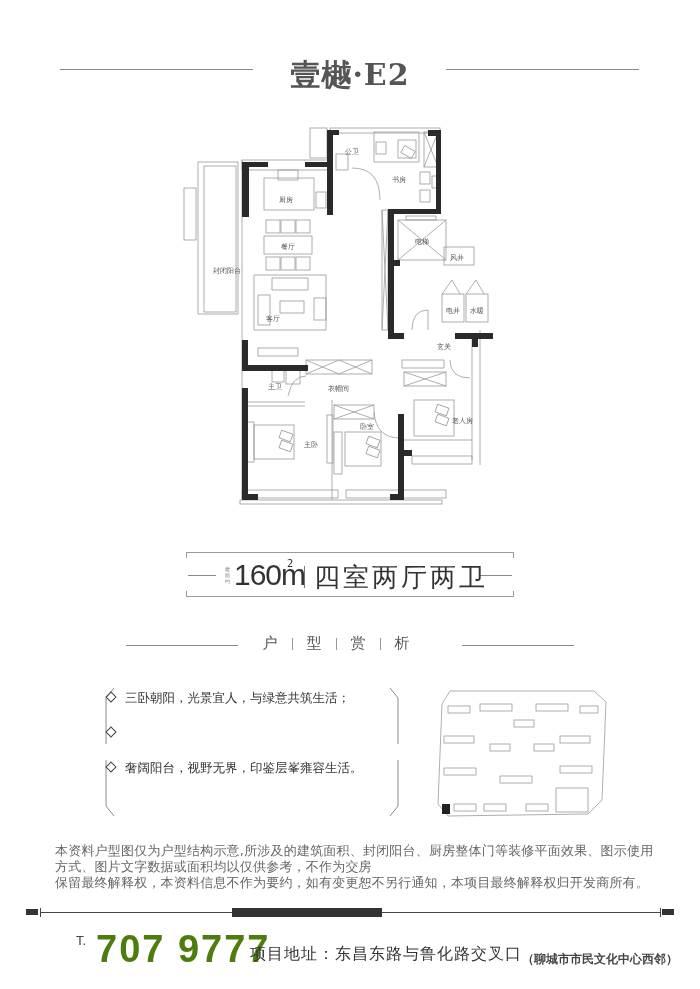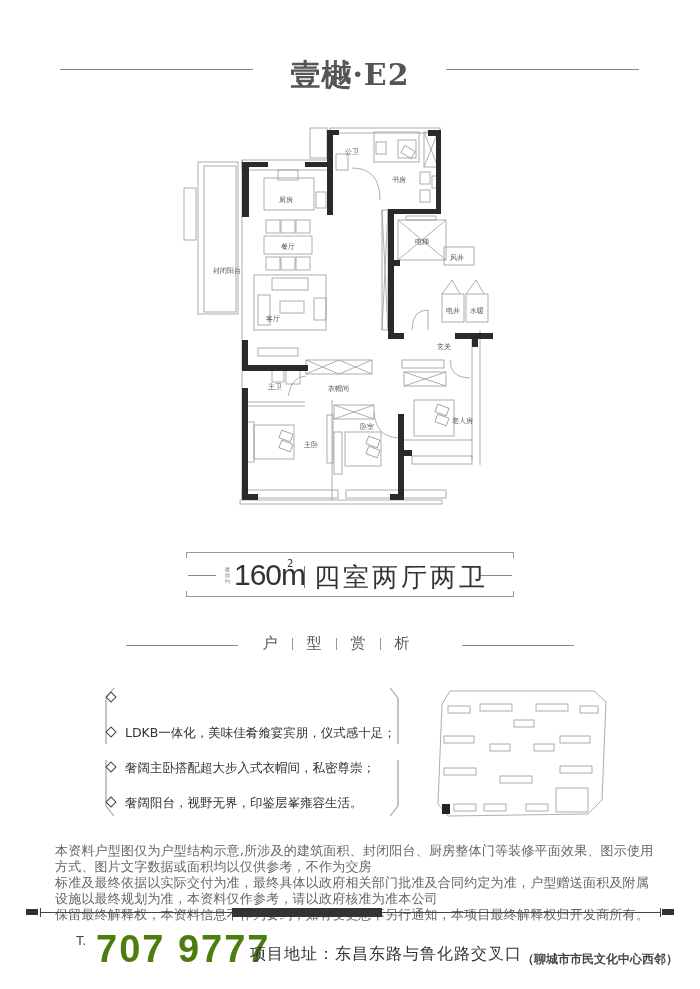--- a/index.html
+++ b/index.html
@@ -199,23 +199,22 @@
 
 <svg class="abs" style="left:100px; top:684px;" width="310" height="136">
   <g fill="none" stroke="#8a8a8a" stroke-width="1">
     <path d="M14 4 L6 14 L6 60"></path>
     <path d="M6 76 L6 122 L14 132"></path>
     <path d="M290 4 L298 14 L298 60"></path>
     <path d="M298 76 L298 122 L290 132"></path>
   </g>
 </svg>
 <div class="features">
+  <div class="feature"><span class="diamond"></span><span>三卧朝阳，光景宜人，与绿意共筑生活；</span></div>
   <div class="feature"><span class="diamond"></span></div>
-  <div class="feature"><span class="diamond"></span><span>LDKB一体化，美味佳肴飨宴宾朋，仪式感十足；</span></div>
-  <div class="feature"><span class="diamond"></span><span>奢阔主卧搭配超大步入式衣帽间，私密尊崇；</span></div>
   <div class="feature"><span class="diamond"></span><span>奢阔阳台，视野无界，印鉴层峯雍容生活。</span></div>
 </div>
 
 <svg class="abs" style="left:436px; top:688px;" width="172" height="130">
   <g fill="none" stroke="#999" stroke-width="0.8">
     <path d="M14 3 L158 3 L170 14 L166 112 L152 126 L12 128 L2 116 L6 16 Z"></path>
     <rect x="12" y="18" width="22" height="7"></rect>
     <rect x="44" y="16" width="32" height="7"></rect>
     <rect x="100" y="16" width="32" height="7"></rect>
     <rect x="144" y="18" width="18" height="7"></rect>
@@ -231,21 +230,20 @@
     <rect x="48" y="116" width="22" height="7"></rect>
     <rect x="90" y="116" width="22" height="7"></rect>
     <rect x="120" y="100" width="32" height="24"></rect>
   </g>
   <rect x="6" y="116" width="8" height="10" fill="#222"></rect>
   <text x="20" y="138" font-size="6" fill="#333" font-family="DejaVu Sans, sans-serif">13#</text>
 </svg>
 
 <div class="disclaimer">
   <div>本资料户型图仅为户型结构示意,所涉及的建筑面积、封闭阳台、厨房整体门等装修平面效果、图示使用方式、图片文字数据或面积均以仅供参考，不作为交房</div>
-  <div>标准及最终依据以实际交付为准，最终具体以政府相关部门批准及合同约定为准，户型赠送面积及附属设施以最终规划为准，本资料仅作参考，请以政府核准为准本公司</div>
   <div>保留最终解释权，本资料信息不作为要约，如有变更恕不另行通知，本项目最终解释权归开发商所有。</div>
 </div>
 
 <div class="abs" style="left:40px; top:912px; width:620px; height:1px; background:#444;"></div>
 <div class="abs" style="left:26px; top:909px; width:12px; height:6px; background:#333;"></div>
 <div class="abs" style="left:662px; top:909px; width:12px; height:6px; background:#333;"></div>
 <div class="abs" style="left:40px; top:908px; width:1px; height:9px; background:#444;"></div>
 <div class="abs" style="left:660px; top:908px; width:1px; height:9px; background:#444;"></div>
 <div class="abs" style="left:232px; top:908px; width:150px; height:9px; background:#333;"></div>
 

